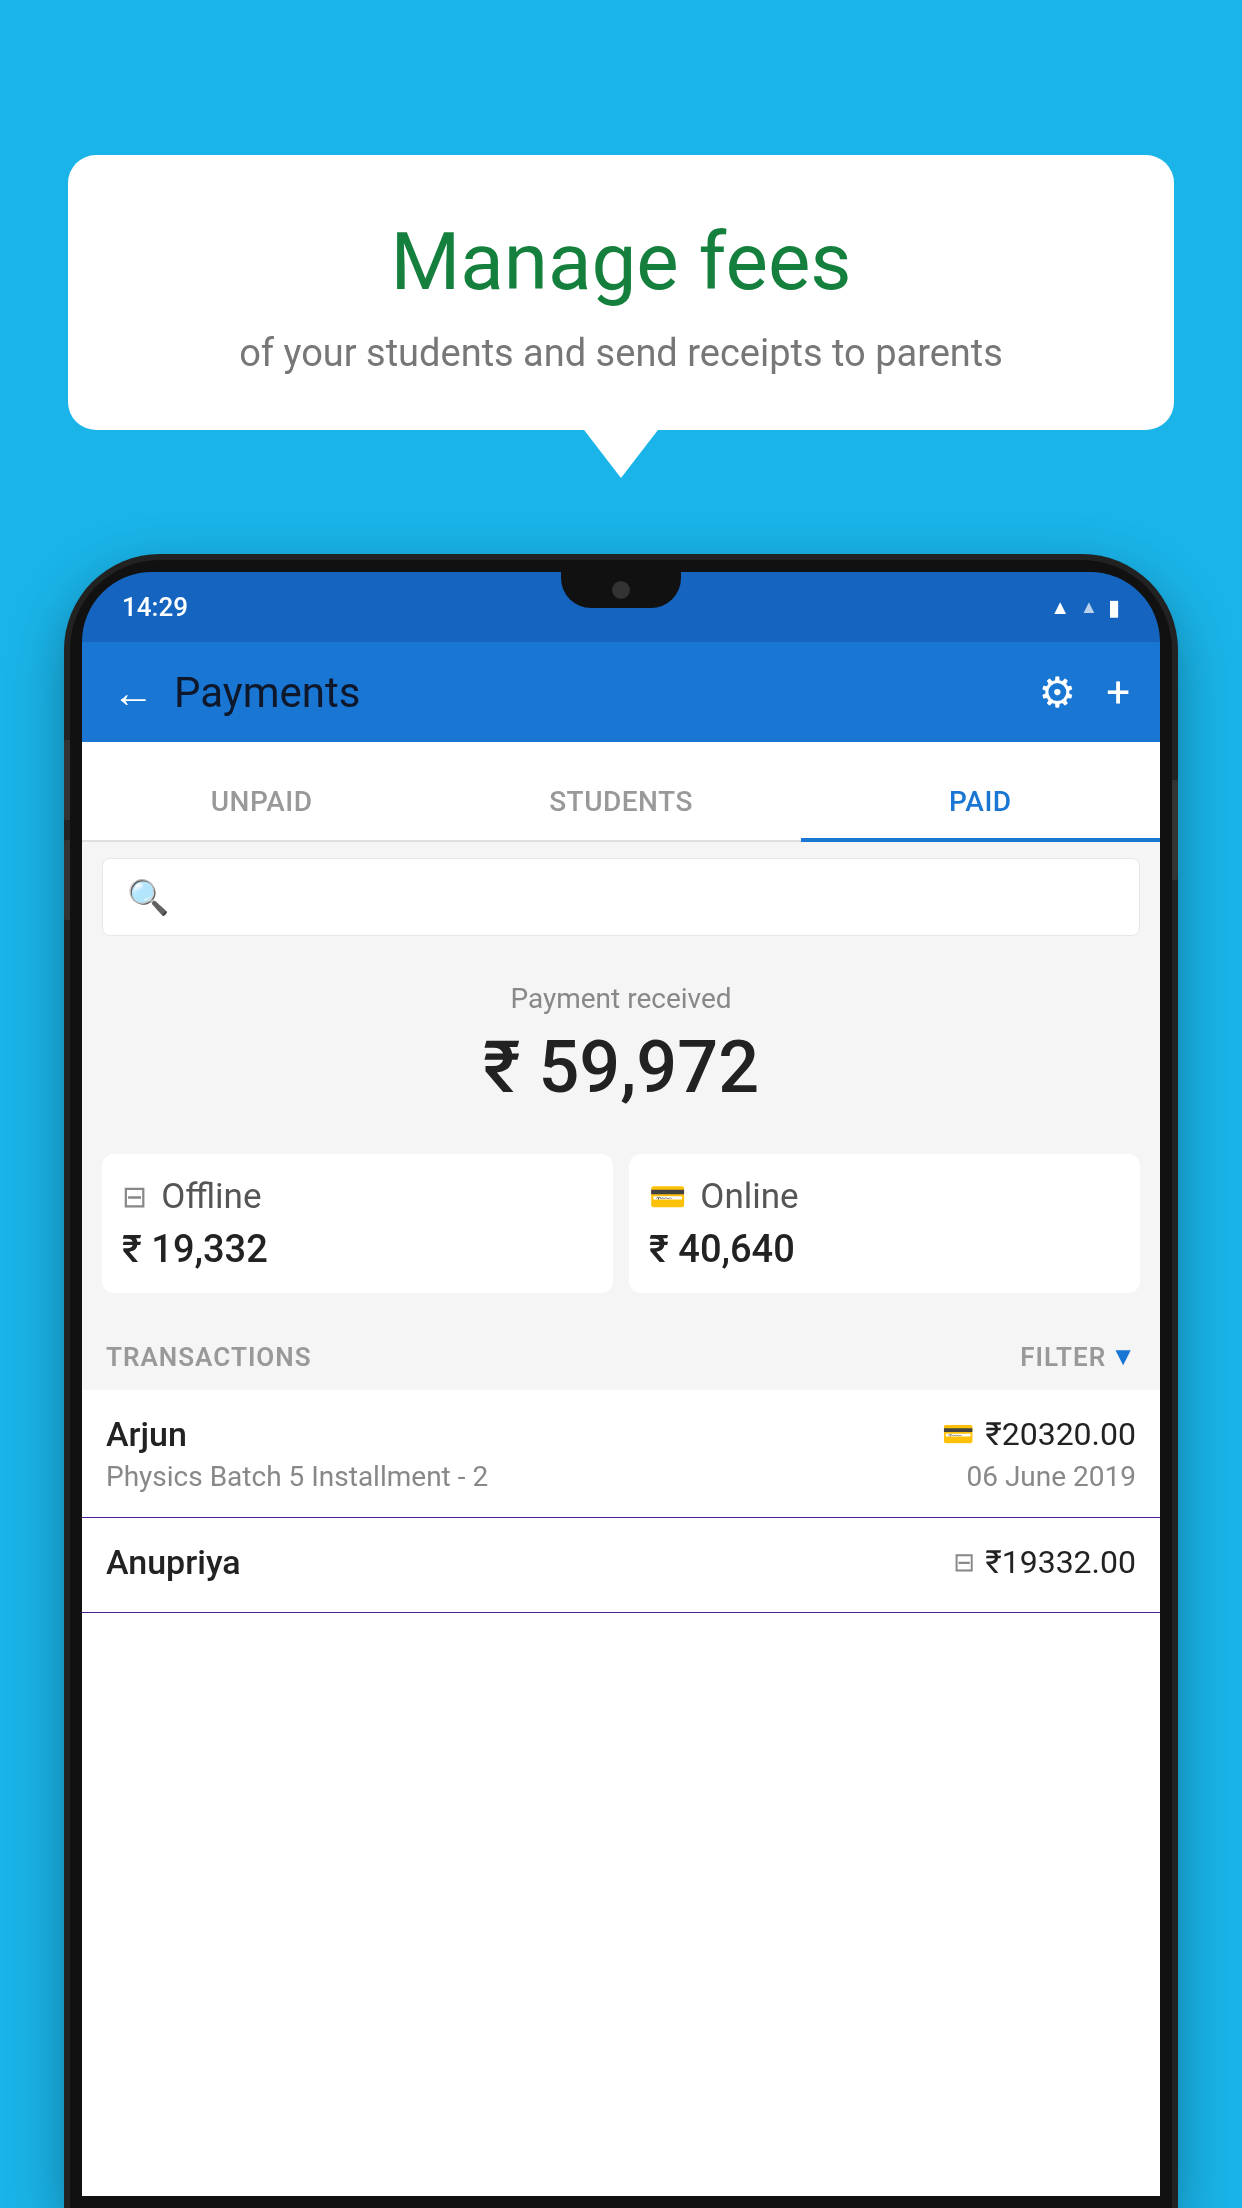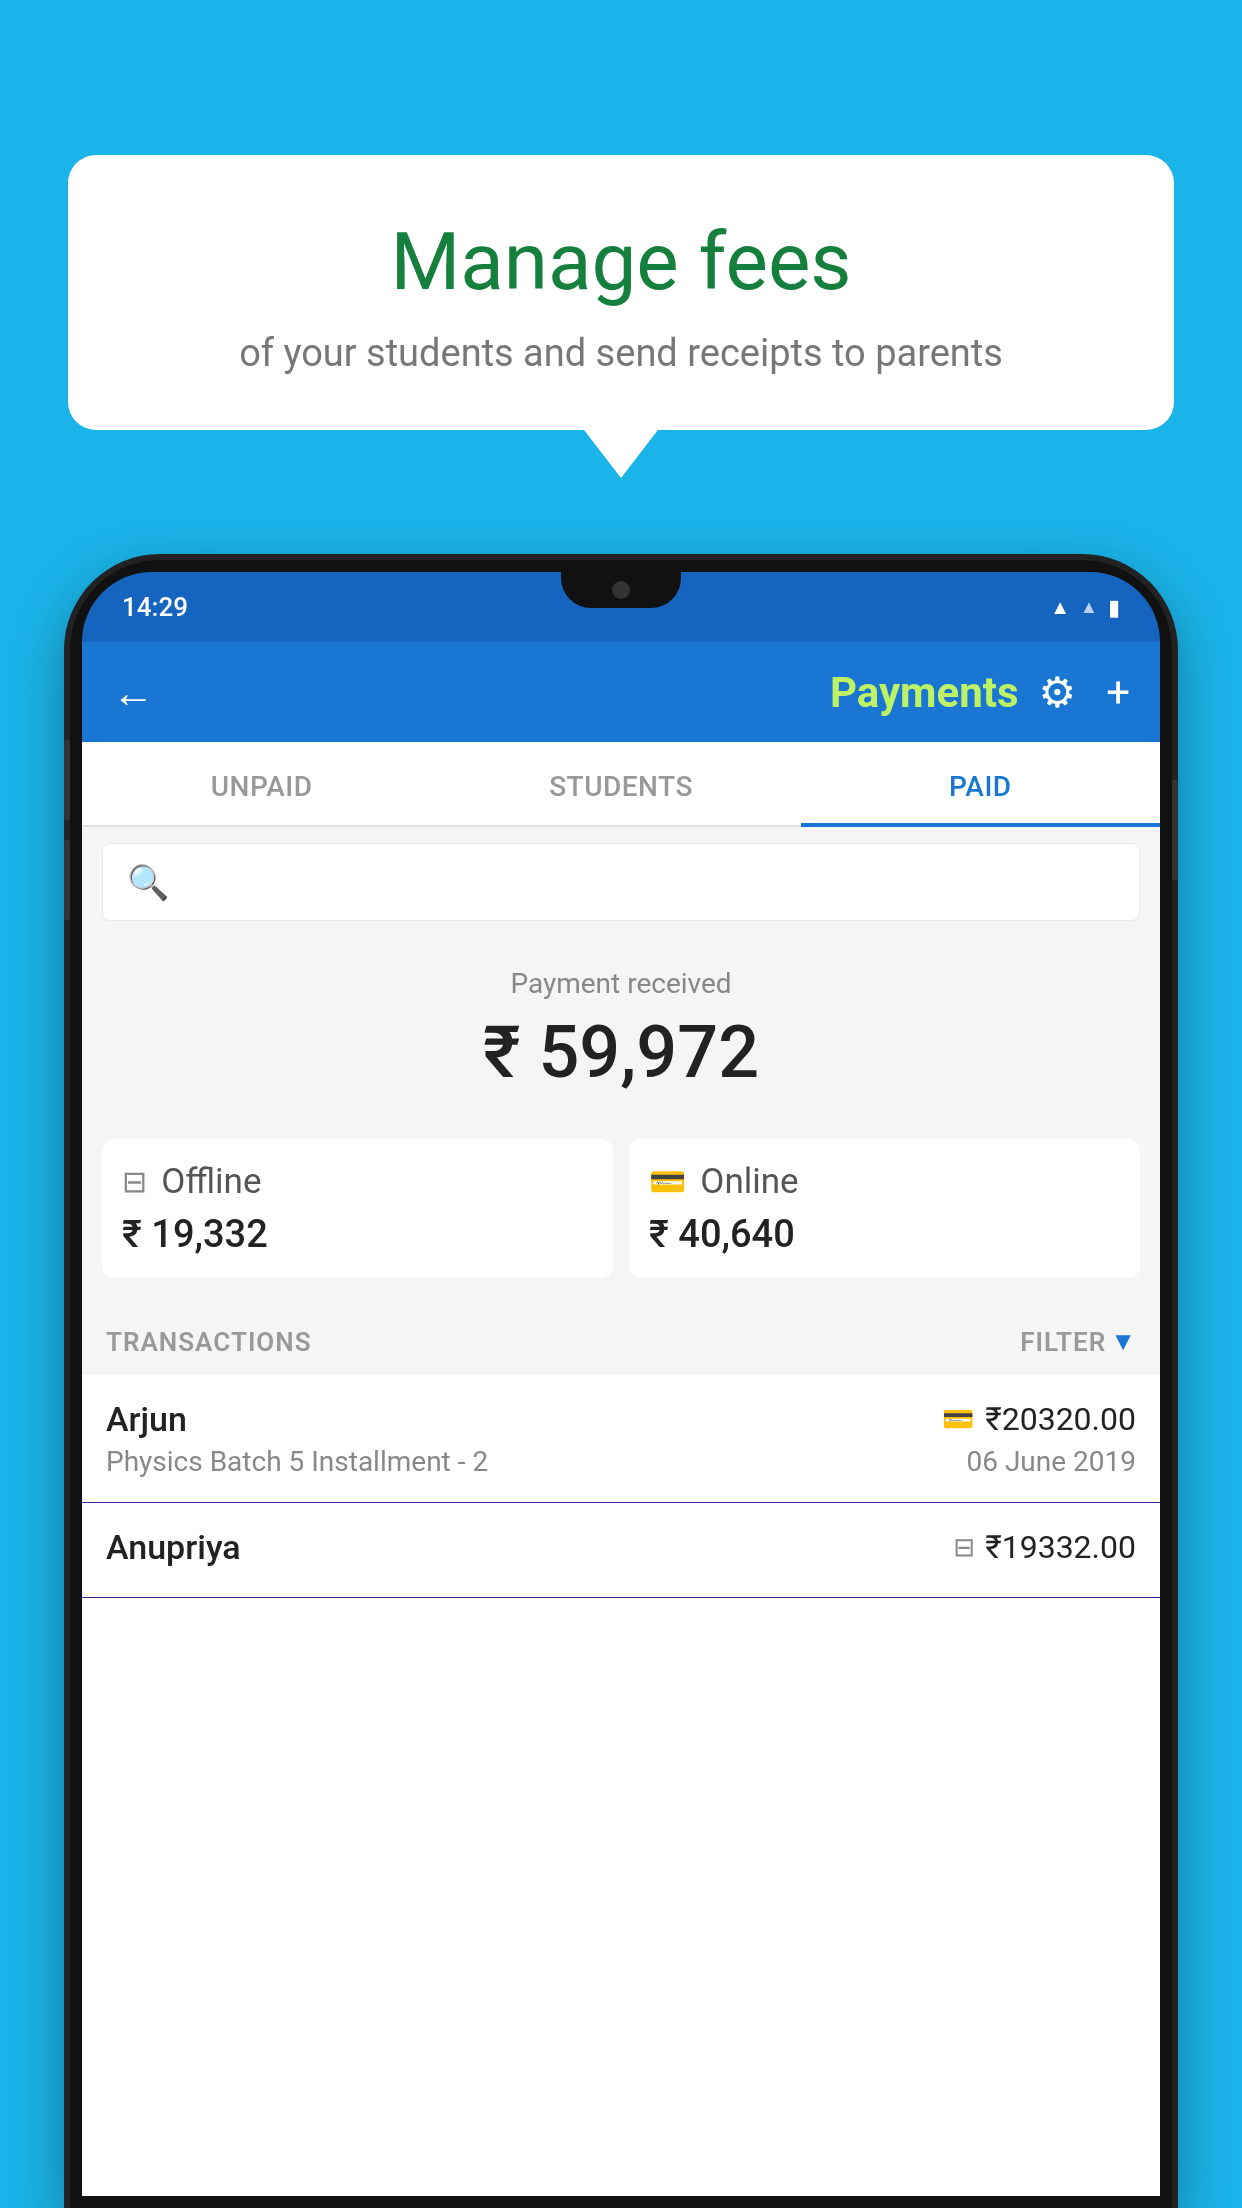--- a/index.html
+++ b/index.html
@@ -133,25 +133,24 @@
       gap: 20px;
     }
 
     .back-arrow {
       color: white;
       font-size: 42px;
       cursor: pointer;
     }
 
     .header-title {
-      color: #bef264;
+      color: #0f172a;
       font-size: 42px;
-      font-weight: 700;
+      font-weight: 400;
       flex: 1;
-      text-align: right;
     }
 
     .header-icons {
       display: flex;
       align-items: center;
       gap: 30px;
     }
 
     .gear-icon-wrap, .plus-icon-wrap {
       color: white;
@@ -162,21 +161,21 @@
     
     .tabs-bar {
       display: flex;
       background: white;
       border-bottom: 2px solid #e0e0e0;
     }
 
     .tab-item {
       flex: 1;
       text-align: center;
-      padding: 28px 10px 22px;
+      padding: 43px 10px 22px;
       font-size: 28px;
       font-weight: 500;
       color: #999;
       letter-spacing: 0.5px;
       position: relative;
       cursor: pointer;
     }
 
     .tab-item.active {
       color: #1976d2;

